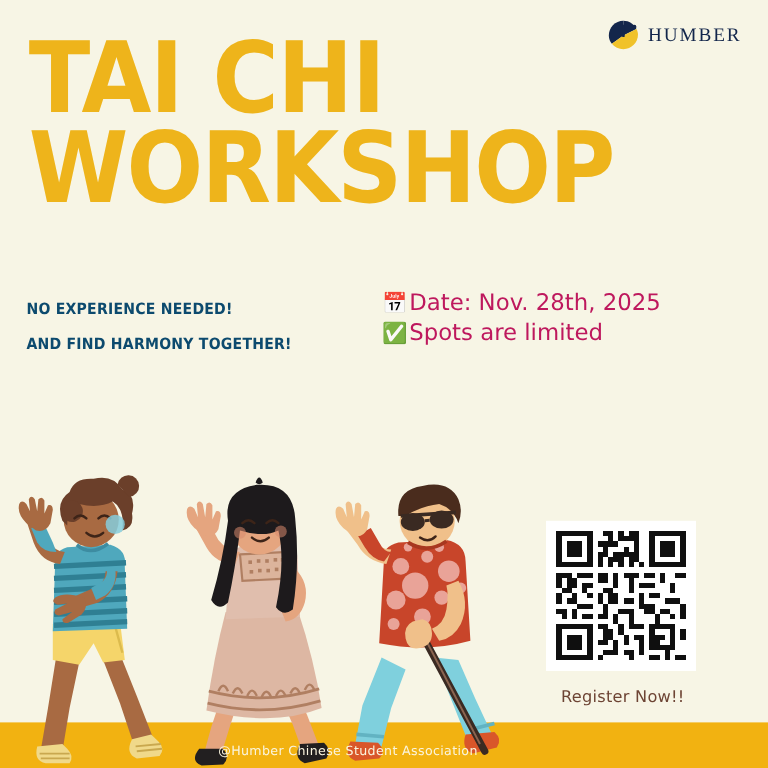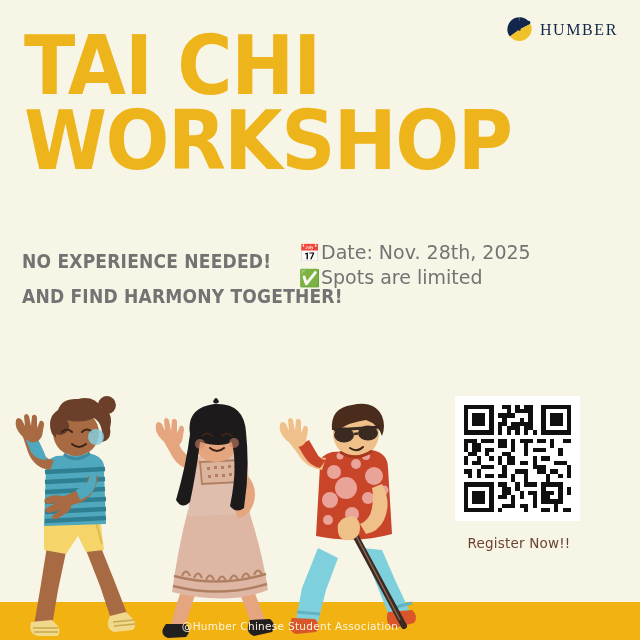--- a/index.html
+++ b/index.html
@@ -65,55 +65,55 @@
   
   #tagline {
     position: absolute;
     left: 22px;
     top: 252px;
     width: 290px;
   }
   .tagline-line {
     font-family: "Liberation Sans Narrow", "DejaVu Sans Condensed", "Liberation Sans", sans-serif;
     font-weight: bold;
-    font-size: 19px;
+    font-size: 13px;
     line-height: 1.0;
     letter-spacing: 0.2px;
-    color: #737373;
+    color: #0c4a6e;
     margin-bottom: 16px;
     white-space: nowrap;
   }
 
   
   #details {
     position: absolute;
-    left: 299px;
+    left: 319px;
     top: 240px;
     width: 290px;
-    color: #737373;
+    color: #be185d;
   }
   .detail-row {
     font-family: "DejaVu Sans", "Liberation Sans", sans-serif;
     font-size: 19px;
     line-height: 1.33;
     font-weight: 500;
     display: block;
   }
   .detail-emoji {
     font-family: "DejaVu Sans", sans-serif;
     font-size: 17px;
     display: inline-block;
     width: 22px;
   }
 
   
   #qr-block {
     position: absolute;
     left: 455px;
-    top: 396px;
+    top: 434px;
     width: 128px;
     text-align: center;
   }
   #qr-code {
     width: 125px;
     height: 125px;
     display: block;
     background: #ffffff;
   }
   #qr-caption {

